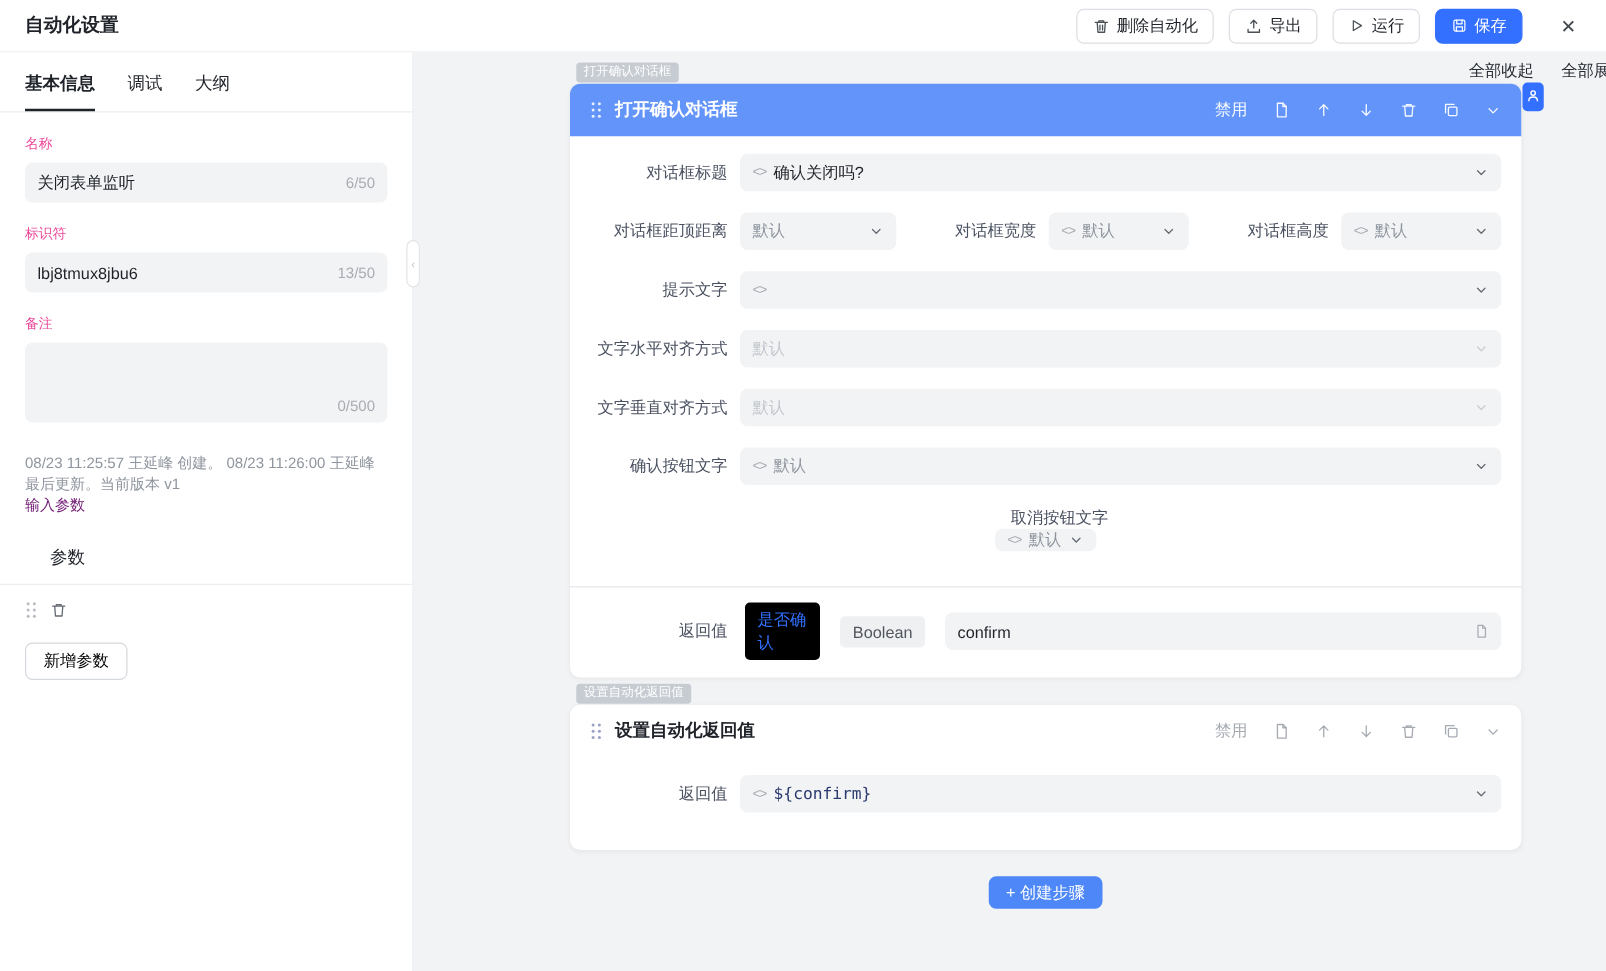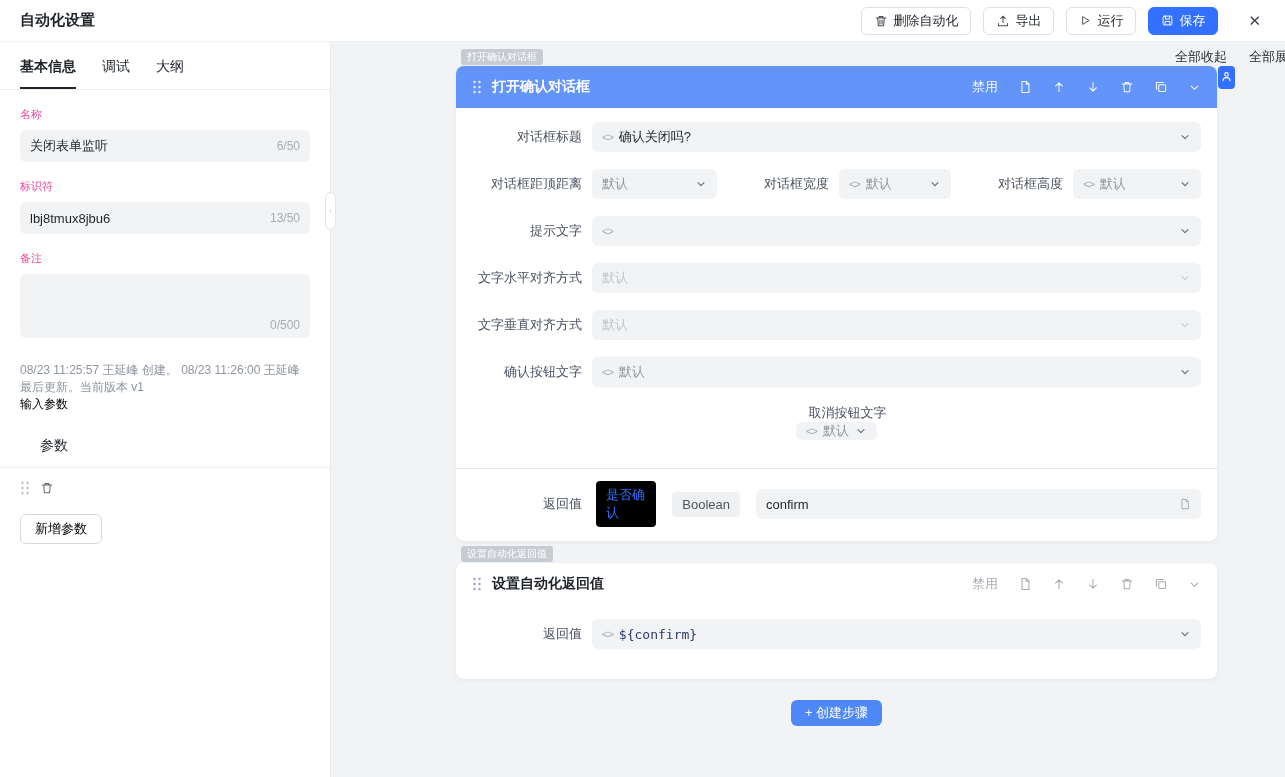--- a/index.html
+++ b/index.html
@@ -24,21 +24,21 @@
   .tabs { display:flex; gap:26px; padding:6px 20px 0; border-bottom:1px solid #ebedf0; }
   .tab { padding:10px 0 11px; font-size:14px; color:#1f2329; cursor:pointer; border-bottom:2px solid transparent; }
   .tab.active { font-weight:700; border-bottom-color:#1f2329; }
   .sgroup { margin:17px 20px 0; }
   .slabel { font-size:11px; color:#ec4899; margin-bottom:8px; }
   .sinput { height:32px; background:#f2f3f5; border-radius:6px; display:flex; align-items:center; padding:0 10px; font-size:13px; }
   .scount { margin-left:auto; color:#a8abb2; font-size:12px; }
   .snote { height:64px; background:#f2f3f5; border-radius:6px; position:relative; }
   .snote .scount { position:absolute; right:10px; bottom:6px; }
   .meta { margin:24px 20px 0; font-size:12px; color:#8f959e; line-height:17px; }
-  .meta .dark { color:#000000; }
+  .meta .dark { color:#701a75; }
   .params-head { margin-top:24px; padding:0 20px 12px 40px; font-size:14px; color:#1f2329; border-bottom:1px solid #ebedf0; }
   .param-block { margin:12px 16px 0 20px; display:flex; align-items:center; }
   .grip { color:#b6bac1; display:flex; flex:none; }
   .param-main { flex:1; margin-left:6px; }
   .param-row1 { display:flex; align-items:center; }
   .ptag { background:#eff0f1; color:#2b2f36; font-size:12px; padding:4px 8px; border-radius:4px; }
   .checkbox { width:14px; height:14px; border:1px solid #c9cdd4; border-radius:3px; background:#fff; margin-left:13px; flex:none; cursor:pointer; }
   .opt-label { margin-left:6px; font-size:13px; }
   .sort-ic { margin-left:5px; font-size:10px; color:#a8abb2; }
   .param-row2 { margin-top:8px; }

